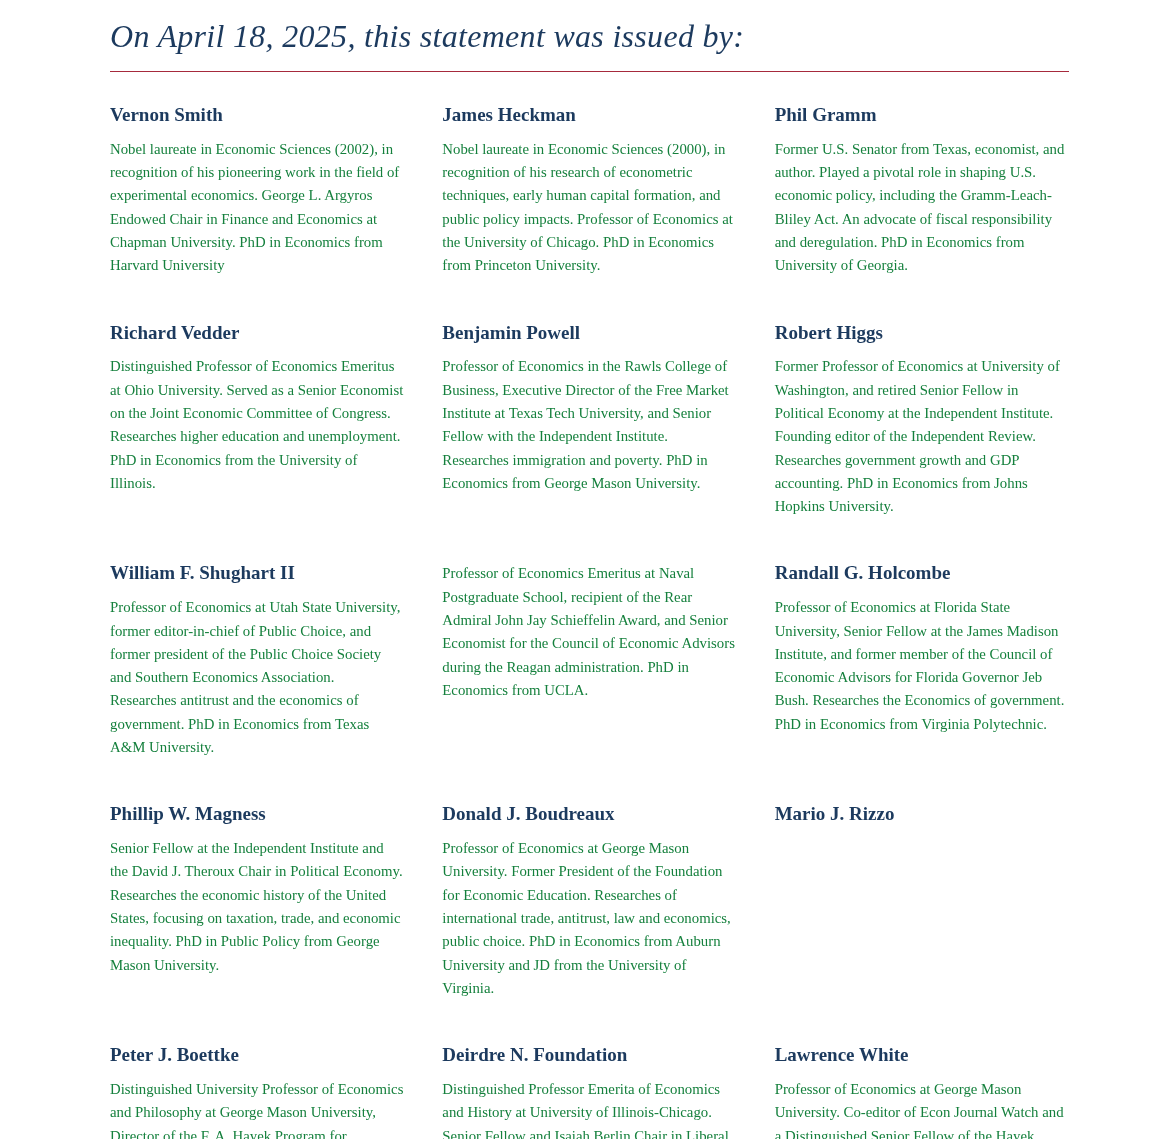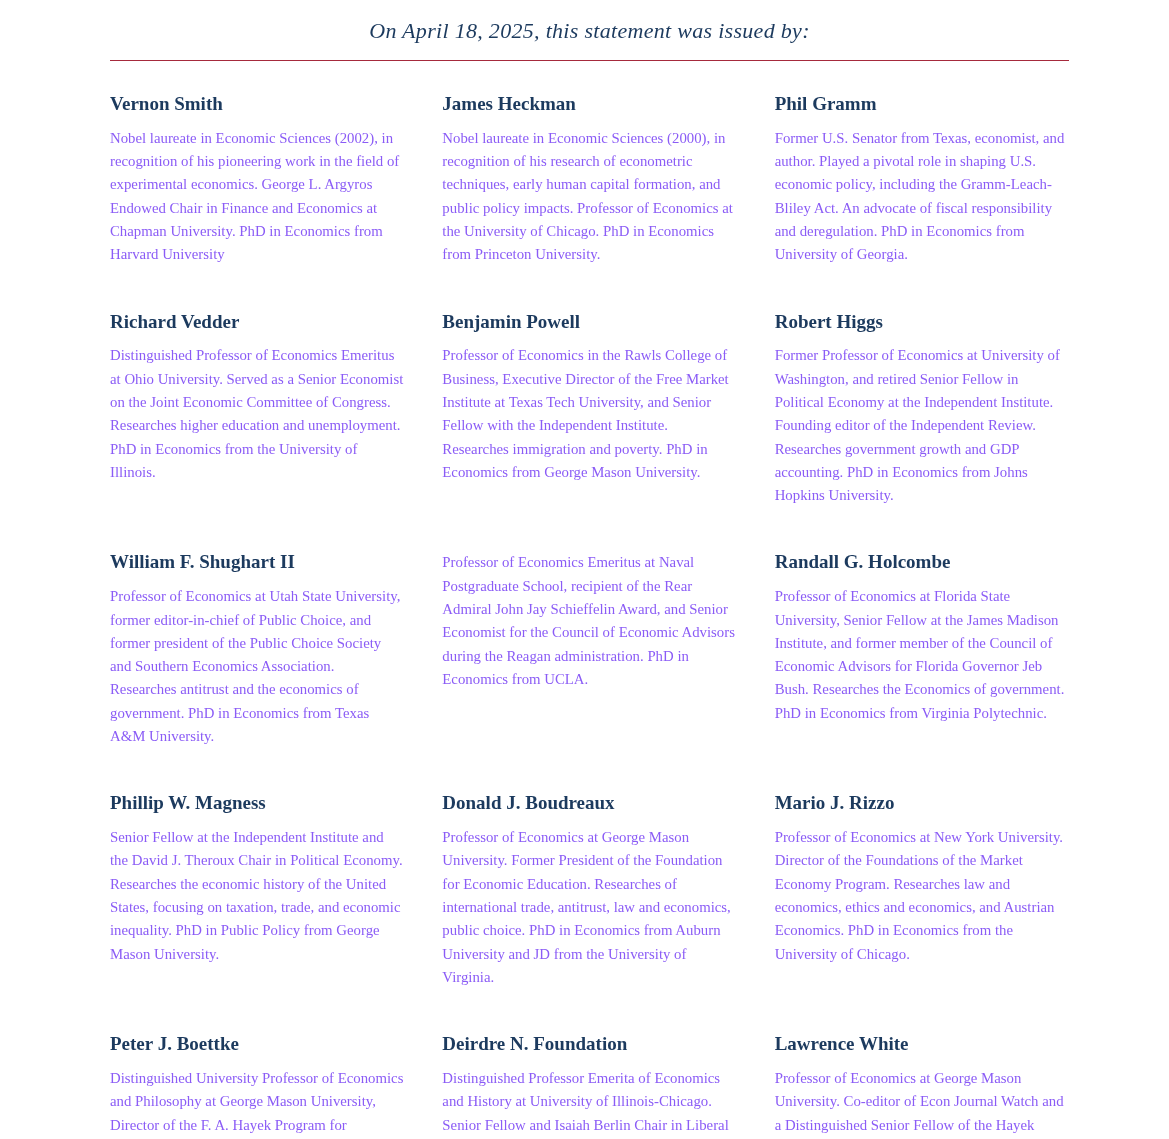--- a/index.html
+++ b/index.html
@@ -12,23 +12,23 @@
   .page {
     width: 1169px;
     min-height: 1139px;
     padding: 0 100px 30px 110px;
     background: #ffffff;
   }
   .page-title {
     font-family: "Liberation Serif", serif;
     font-style: italic;
     font-weight: normal;
-    font-size: 22px;
+    font-size: 32px;
     color: #1c3a5e;
-    text-align: center;
+    text-align: left;
     margin: 0;
     padding: 18px 0 16px 0;
     letter-spacing: 0.3px;
   }
   .divider {
     border: none;
     border-top: 1px solid #a62a3c;
     margin: 0;
   }
   .signatories-grid {
@@ -44,21 +44,21 @@
     font-size: 19px;
     font-weight: bold;
     color: #1c3a5e;
     margin: 0 0 11px 0;
     line-height: 1.2;
   }
   .signatory-bio {
     font-family: "Liberation Serif", serif;
     font-size: 14.8px;
     line-height: 23.3px;
-    color: #8b5cf6;
+    color: #15803d;
     margin: 0;
   }
 </style>
 </head>
 <body>
 
 <main class="page">
   <h1 class="page-title">On April 18, 2025, this statement was issued by:</h1>
   <hr class="divider">
   <section class="signatories-grid">
@@ -111,21 +111,20 @@
     <p class="signatory-bio">Senior Fellow at the Independent Institute and the David J. Theroux Chair in Political Economy. Researches the economic history of the United States, focusing on taxation, trade, and economic inequality. PhD in Public Policy from George Mason University.</p>
   </article>
 
   <article class="signatory-card">
     <h2 class="signatory-name">Donald J. Boudreaux</h2>
     <p class="signatory-bio">Professor of Economics at George Mason University. Former President of the Foundation for Economic Education. Researches of international trade, antitrust, law and economics, public choice. PhD in Economics from Auburn University and JD from the University of Virginia.</p>
   </article>
 
   <article class="signatory-card">
     <h2 class="signatory-name">Mario J. Rizzo</h2>
-    <p class="signatory-bio">Professor of Economics at New York University. Director of the Foundations of the Market Economy Program. Researches law and economics, ethics and economics, and Austrian Economics. PhD in Economics from the University of Chicago.</p>
   </article>
 
   <article class="signatory-card">
     <h2 class="signatory-name">Peter J. Boettke</h2>
     <p class="signatory-bio">Distinguished University Professor of Economics and Philosophy at George Mason University, Director of the F. A. Hayek Program for Advanced Study in Philosophy, Politics, and Economics. Researches Austrian economics, institutional economics, and Soviet economic history. PhD in Economics from George Mason University.</p>
   </article>
 
   <article class="signatory-card">
     <h2 class="signatory-name">Deirdre N. Foundation</h2>
     <p class="signatory-bio">Distinguished Professor Emerita of Economics and History at University of Illinois-Chicago. Senior Fellow and Isaiah Berlin Chair in Liberal Thought at the Cato Institute. Researches economic history, economic theory, and statistics. PhD in Economics from Harvard University.</p>

